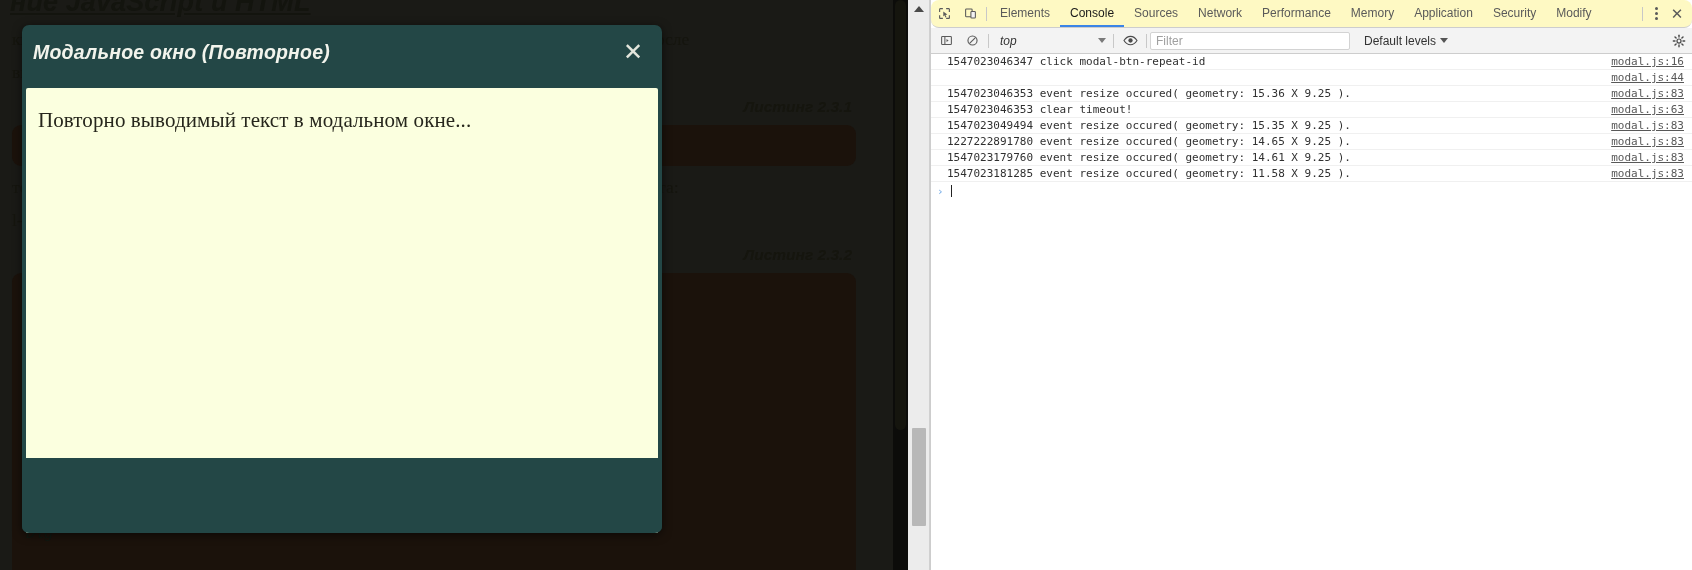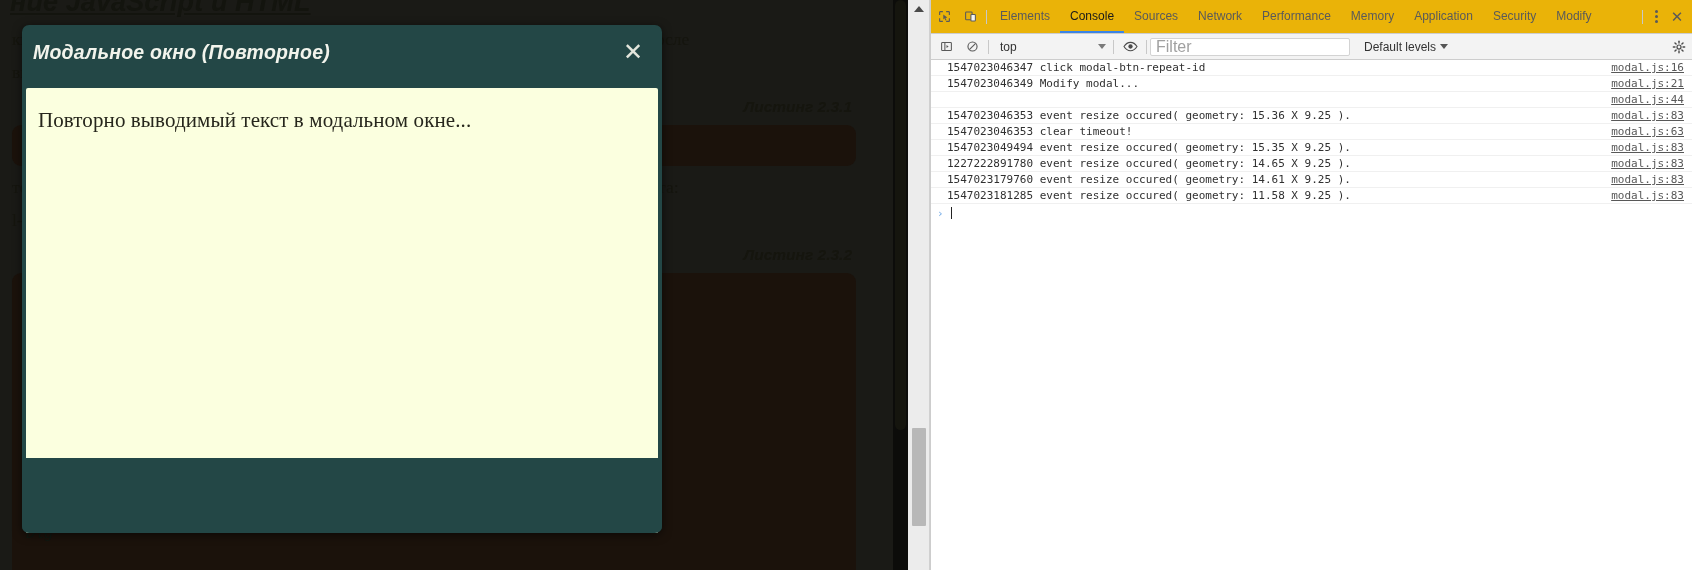--- a/index.html
+++ b/index.html
@@ -160,27 +160,28 @@
     left: 930px; top: 0;
     width: 762px; height: 570px;
     background: #ffffff;
     font-family: "Liberation Sans", sans-serif;
     display: flex;
     flex-direction: column;
     border-left: 1px solid #cdcdcd;
   }
   
   #dt-tabbar {
-    height: 34px;
-    background: #eab308;
+    height: 28px;
+    background: #fef9c3;
     border-bottom: 1px solid #cdcdcd;
     display: flex;
     align-items: stretch;
     flex: 0 0 auto;
     position: relative;
+    border-radius: 8px;
   }
   .dt-tool-btn {
     width: 26px;
     display: flex; align-items: center; justify-content: center;
     cursor: pointer;
     background: transparent; border: 0; padding: 0;
   }
   .dt-sep {
     width: 1px; height: 14px; background: #c8c8c8;
     align-self: center; margin: 0 3px;
@@ -232,32 +233,33 @@
   }
   #dt-context-select {
     display: flex; align-items: center;
     min-width: 118px;
     height: 18px;
     font-size: 12px;
     color: #333;
     padding: 0 4px 0 8px;
     cursor: pointer;
     position: relative;
+    font-style: italic;
   }
   #dt-context-select .caret {
     margin-left: auto;
     border-left: 4px solid transparent;
     border-right: 4px solid transparent;
     border-top: 5px solid #7a7a7a;
   }
   #dt-filter-input {
     width: 200px; height: 18px;
     border: 1px solid #d3d3d3;
     background: #fff;
-    font-size: 16px;
+    font-size: 12px;
     color: #333;
     padding: 0 5px;
     border-radius: 2px;
     outline: none;
     font-family: "Liberation Sans", sans-serif;
   }
   #dt-filter-input::placeholder { color: #a0a0a0; }
   #dt-levels {
     font-size: 12px; color: #333;
     display: flex; align-items: center; gap: 4px;
@@ -492,24 +494,20 @@
     </div>
 
     <div id="dt-console">
       <div id="dt-console-gutter"></div>
 
       <div class="log-row">
         <span class="log-msg">1547023046347 click modal-btn-repeat-id</span>
         <span class="log-src">modal.js:16</span>
       </div>
       <div class="log-row">
-        <span class="log-msg">1547023046349 Modify modal...</span>
-        <span class="log-src">modal.js:21</span>
-      </div>
-      <div class="log-row">
         <span class="log-src">modal.js:44</span>
       </div>
       <div class="log-row">
         <span class="log-msg">1547023046353 event resize occured( geometry: 15.36 X 9.25 ).</span>
         <span class="log-src">modal.js:83</span>
       </div>
       <div class="log-row">
         <span class="log-msg">1547023046353 clear timeout!</span>
         <span class="log-src">modal.js:63</span>
       </div>

